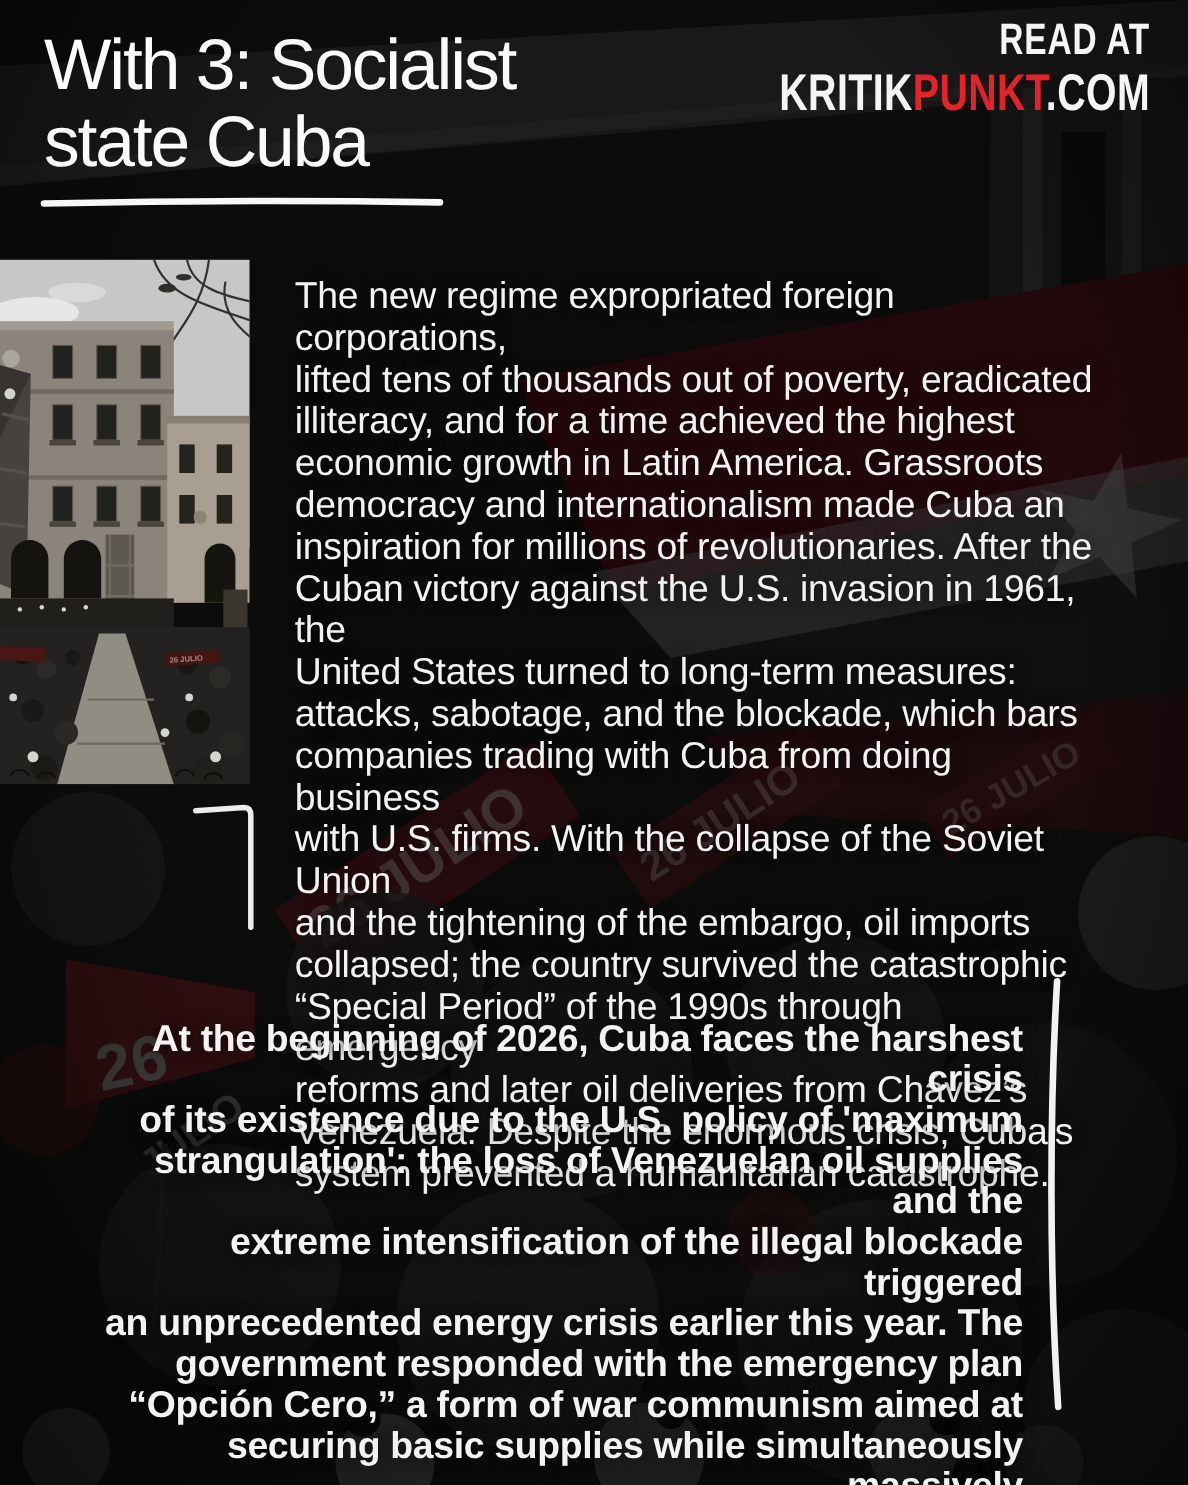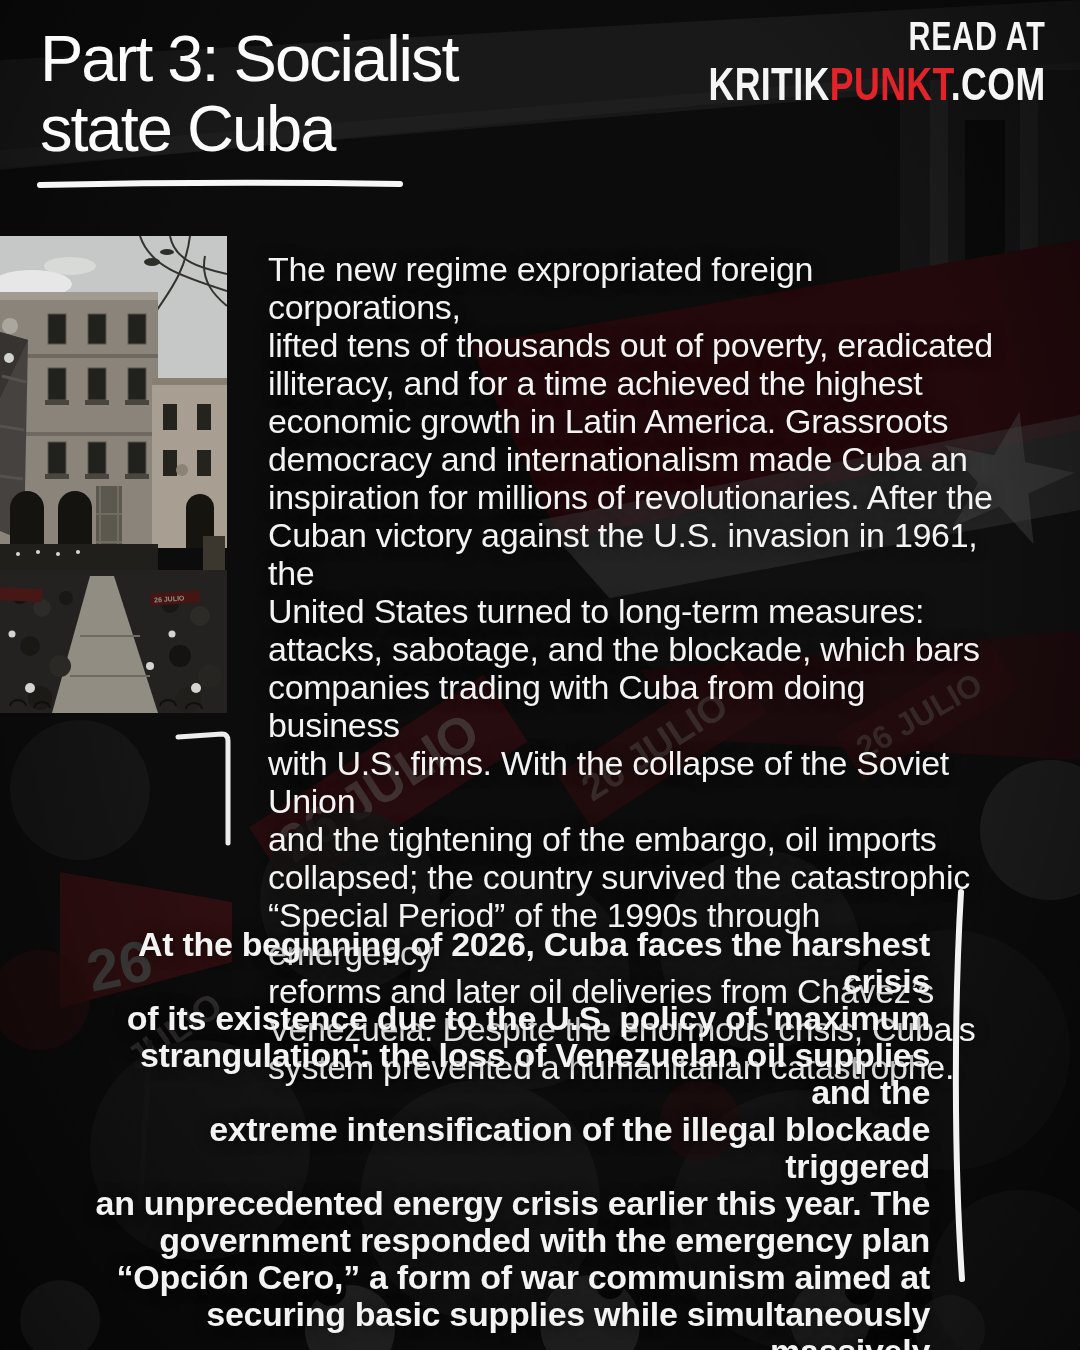--- a/index.html
+++ b/index.html
@@ -106,21 +106,21 @@
       <circle cx="330" cy="1290" r="16" fill="#0a0a0a"></circle>
       <circle cx="610" cy="1285" r="14" fill="#0a0a0a"></circle>
       <circle cx="860" cy="1290" r="15" fill="#0a0a0a"></circle>
     </g>
   </svg>
 
   <div class="vignette"></div>
 
   <div class="content">
 
-    <h1 class="title">Part 3: Socialist
+    <h1 class="title">With 3: Socialist
 state Cuba</h1>
 
     <div class="masthead">
       <div class="row1">READ AT</div>
       <div class="row2"><span>KRITIK</span><span class="red">PUNKT</span><span>.COM</span>
       </div>
     </div>
 
     <figure class="photo-fig">
       <svg width="227" height="477" viewBox="0 0 227 477" preserveAspectRatio="none" aria-hidden="true">

